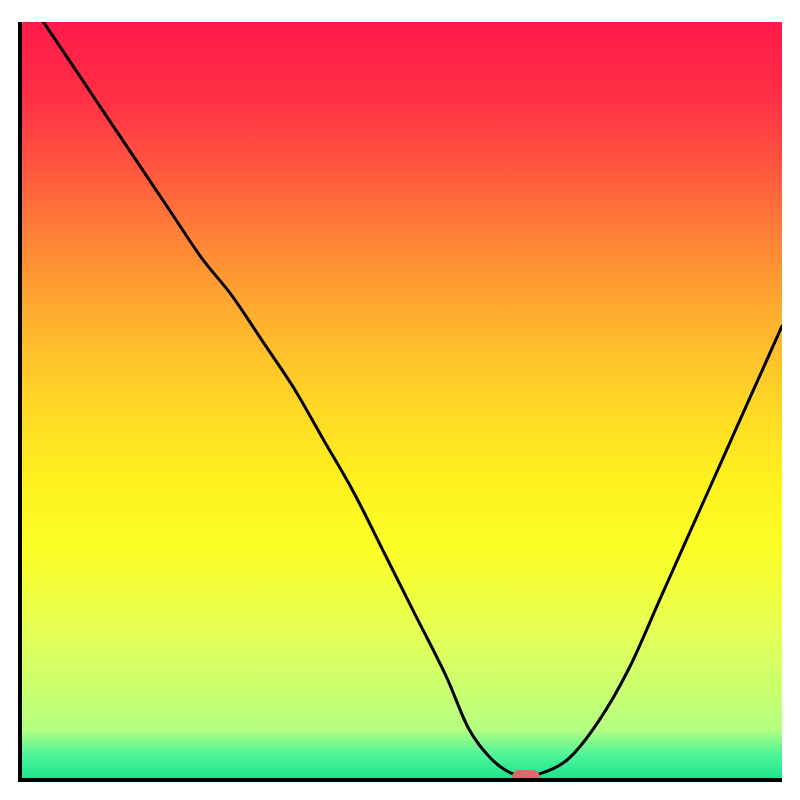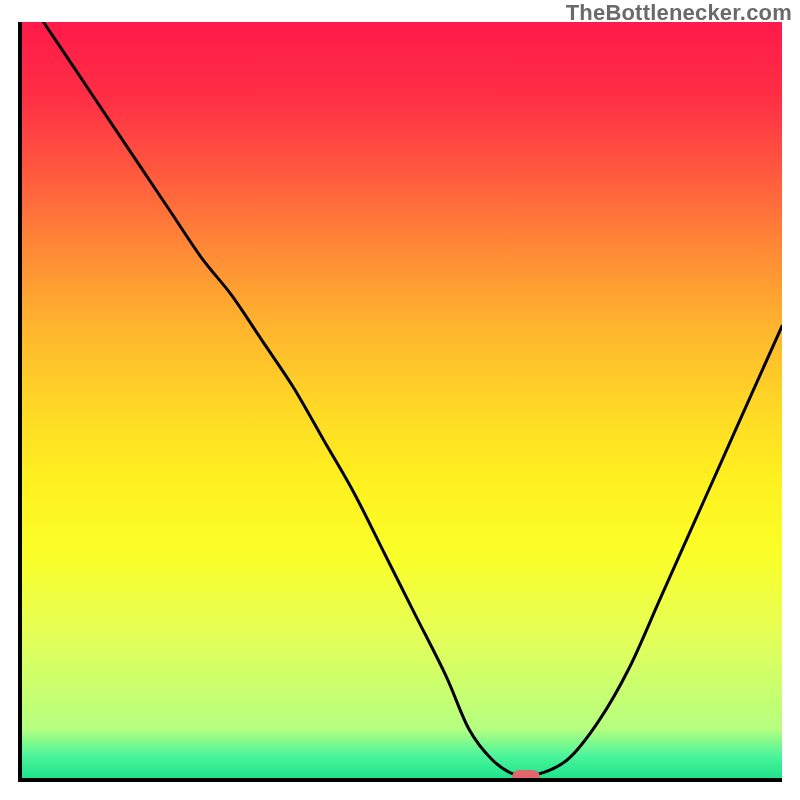--- a/index.html
+++ b/index.html
@@ -61,21 +61,20 @@
     left: 0;
     top: 0;
     overflow: visible;
   }
 </style>
 </head>
 <body>
 
 <div class="chart-wrap">
 
-  <div class="attribution">TheBottlenecker.com</div>
 
   <div class="plot-area" id="plot-area">
     <svg id="gradient-svg" class="curve" width="764" height="760">
       <defs>
         <linearGradient id="bg-grad" x1="0" y1="0" x2="0" y2="1">
             <stop offset="0.00%" stop-color="#ff1a49"></stop>
             <stop offset="10.00%" stop-color="#ff2f45"></stop>
             <stop offset="20.00%" stop-color="#ff5a3e"></stop>
             <stop offset="30.00%" stop-color="#ff8a36"></stop>
             <stop offset="40.00%" stop-color="#ffb42e"></stop>

